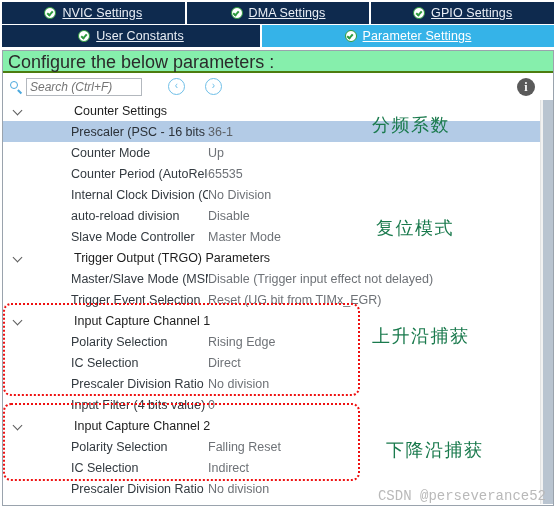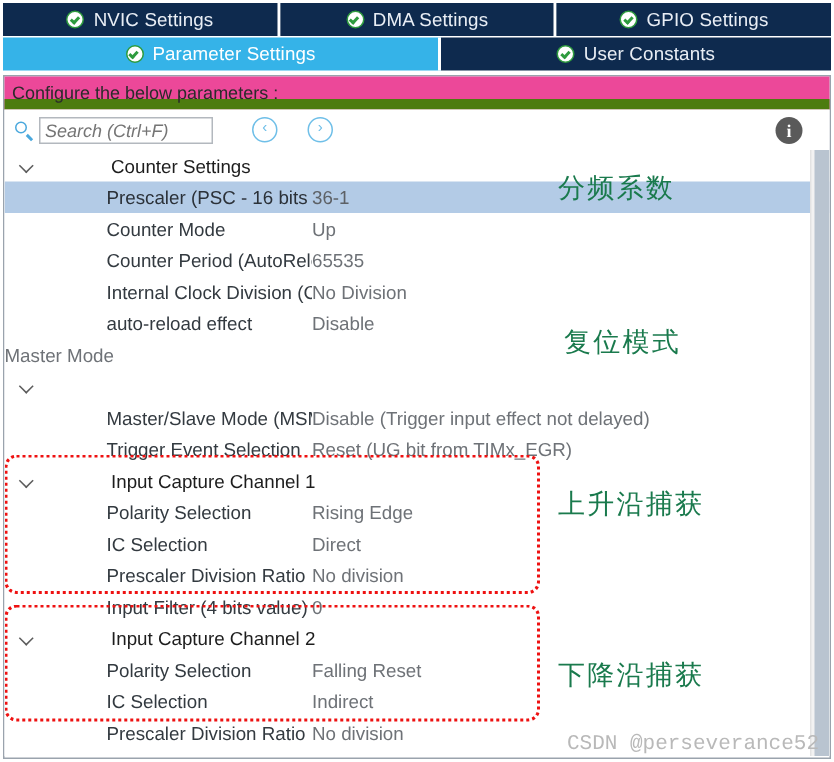--- a/index.html
+++ b/index.html
@@ -40,21 +40,21 @@
     border-right: 2px solid #ffffff;
     box-sizing: border-box;
     white-space: nowrap;
     letter-spacing: 0.1px;
   }
   .tab:last-child { border-right: none; }
   .tab.active {
     background: #35b3e8;
     color: #ffffff;
   }
-  .tab-label { line-height: 1; }
+  .tab-label { line-height: 1; text-decoration: underline; }
 
   .chk {
     width: 12px; height: 12px;
     border-radius: 50%;
     background: #ffffff;
     border: 1px solid #2e9b3e;
     position: relative;
     flex: 0 0 auto;
     box-sizing: border-box;
   }
@@ -75,25 +75,25 @@
     left: 2px; top: 50px;
     width: 552px; height: 456px;
     border: 1px solid #9aa3ad;
     box-sizing: border-box;
     background: #ffffff;
   }
   .configure-bar {
     height: 22px;
     line-height: 22px;
     padding-left: 5px;
-    font-size: 12px;
+    font-size: 18px;
     color: #2b2b2b;
-    border-bottom: 7px solid #4d7c0f;
-    box-sizing: border-box;
-    background: #ec4899;
+    border-bottom: 2px solid #4d7c0f;
+    box-sizing: border-box;
+    background: #86efac;
   }
 
   
   .toolbar {
     height: 27px;
     display: flex;
     align-items: center;
     padding: 0 8px 0 6px;
     box-sizing: border-box;
     background: #ffffff;
@@ -275,27 +275,27 @@
       <span class="chk"></span>
       <span class="tab-label">DMA Settings</span>
     </div>
     <div class="tab">
       <span class="chk"></span>
       <span class="tab-label">GPIO Settings</span>
     </div>
   </div>
 
   <div class="tabrow row2">
+    <div class="tab">
+      <span class="chk"></span>
+      <span class="tab-label">User Constants</span>
+    </div>
     <div class="tab active" style="flex:0 0 292px;">
       <span class="chk"></span>
       <span class="tab-label">Parameter Settings</span>
-    </div>
-    <div class="tab">
-      <span class="chk"></span>
-      <span class="tab-label">User Constants</span>
     </div>
   </div>
 
   <div class="panel">
 
     <div class="configure-bar">Configure the below parameters :</div>
 
     <div class="toolbar">
       <span class="search-icon"></span>
       <input class="search-input" type="text" placeholder="Search (Ctrl+F)" style="">
@@ -320,29 +320,31 @@
       </div>
       <div class="row">
         <span class="param-name">Counter Period (AutoReload Regi...</span>
         <span class="param-value">65535</span>
       </div>
       <div class="row">
         <span class="param-name">Internal Clock Division (CKD)</span>
         <span class="param-value">No Division</span>
       </div>
       <div class="row">
-        <span class="param-name">auto-reload effect</span>
+        <span class="param-name">auto-reload division</span>
         <span class="param-value">Disable</span>
       </div>
       <div class="row">
+        <span class="param-name">Slave Mode Controller</span>
         <span class="param-value">Master Mode</span>
       </div>
 
       <div class="row group">
         <span class="arrow"></span>
+        <span class="group-label">Trigger Output (TRGO) Parameters</span>
       </div>
       <div class="row">
         <span class="param-name">Master/Slave Mode (MSM bit)</span>
         <span class="param-value">Disable (Trigger input effect not delayed)</span>
       </div>
       <div class="row">
         <span class="param-name">Trigger Event Selection</span>
         <span class="param-value">Reset (UG bit from TIMx_EGR)</span>
       </div>
 
@@ -389,16 +391,16 @@
       </div>
     </div>
   </div>
 
   <div class="redbox" style="left:3px; top:303px; width:357px; height:93px;"></div>
   <div class="redbox" style="left:3px; top:403px; width:357px; height:78px;"></div>
 
   <div class="anno" style="left:376px; top:216px;">复位模式</div>
   <div class="anno" style="left:372px; top:113px;">分频系数</div>
   <div class="anno" style="left:372px; top:324px;">上升沿捕获</div>
-  <div class="anno" style="left:372px; top:438px;">下降沿捕获</div>
+  <div class="anno" style="left:386px; top:438px;">下降沿捕获</div>
 
   <div class="watermark">CSDN @perseverance52</div>
 </div>
 
 </body></html>

